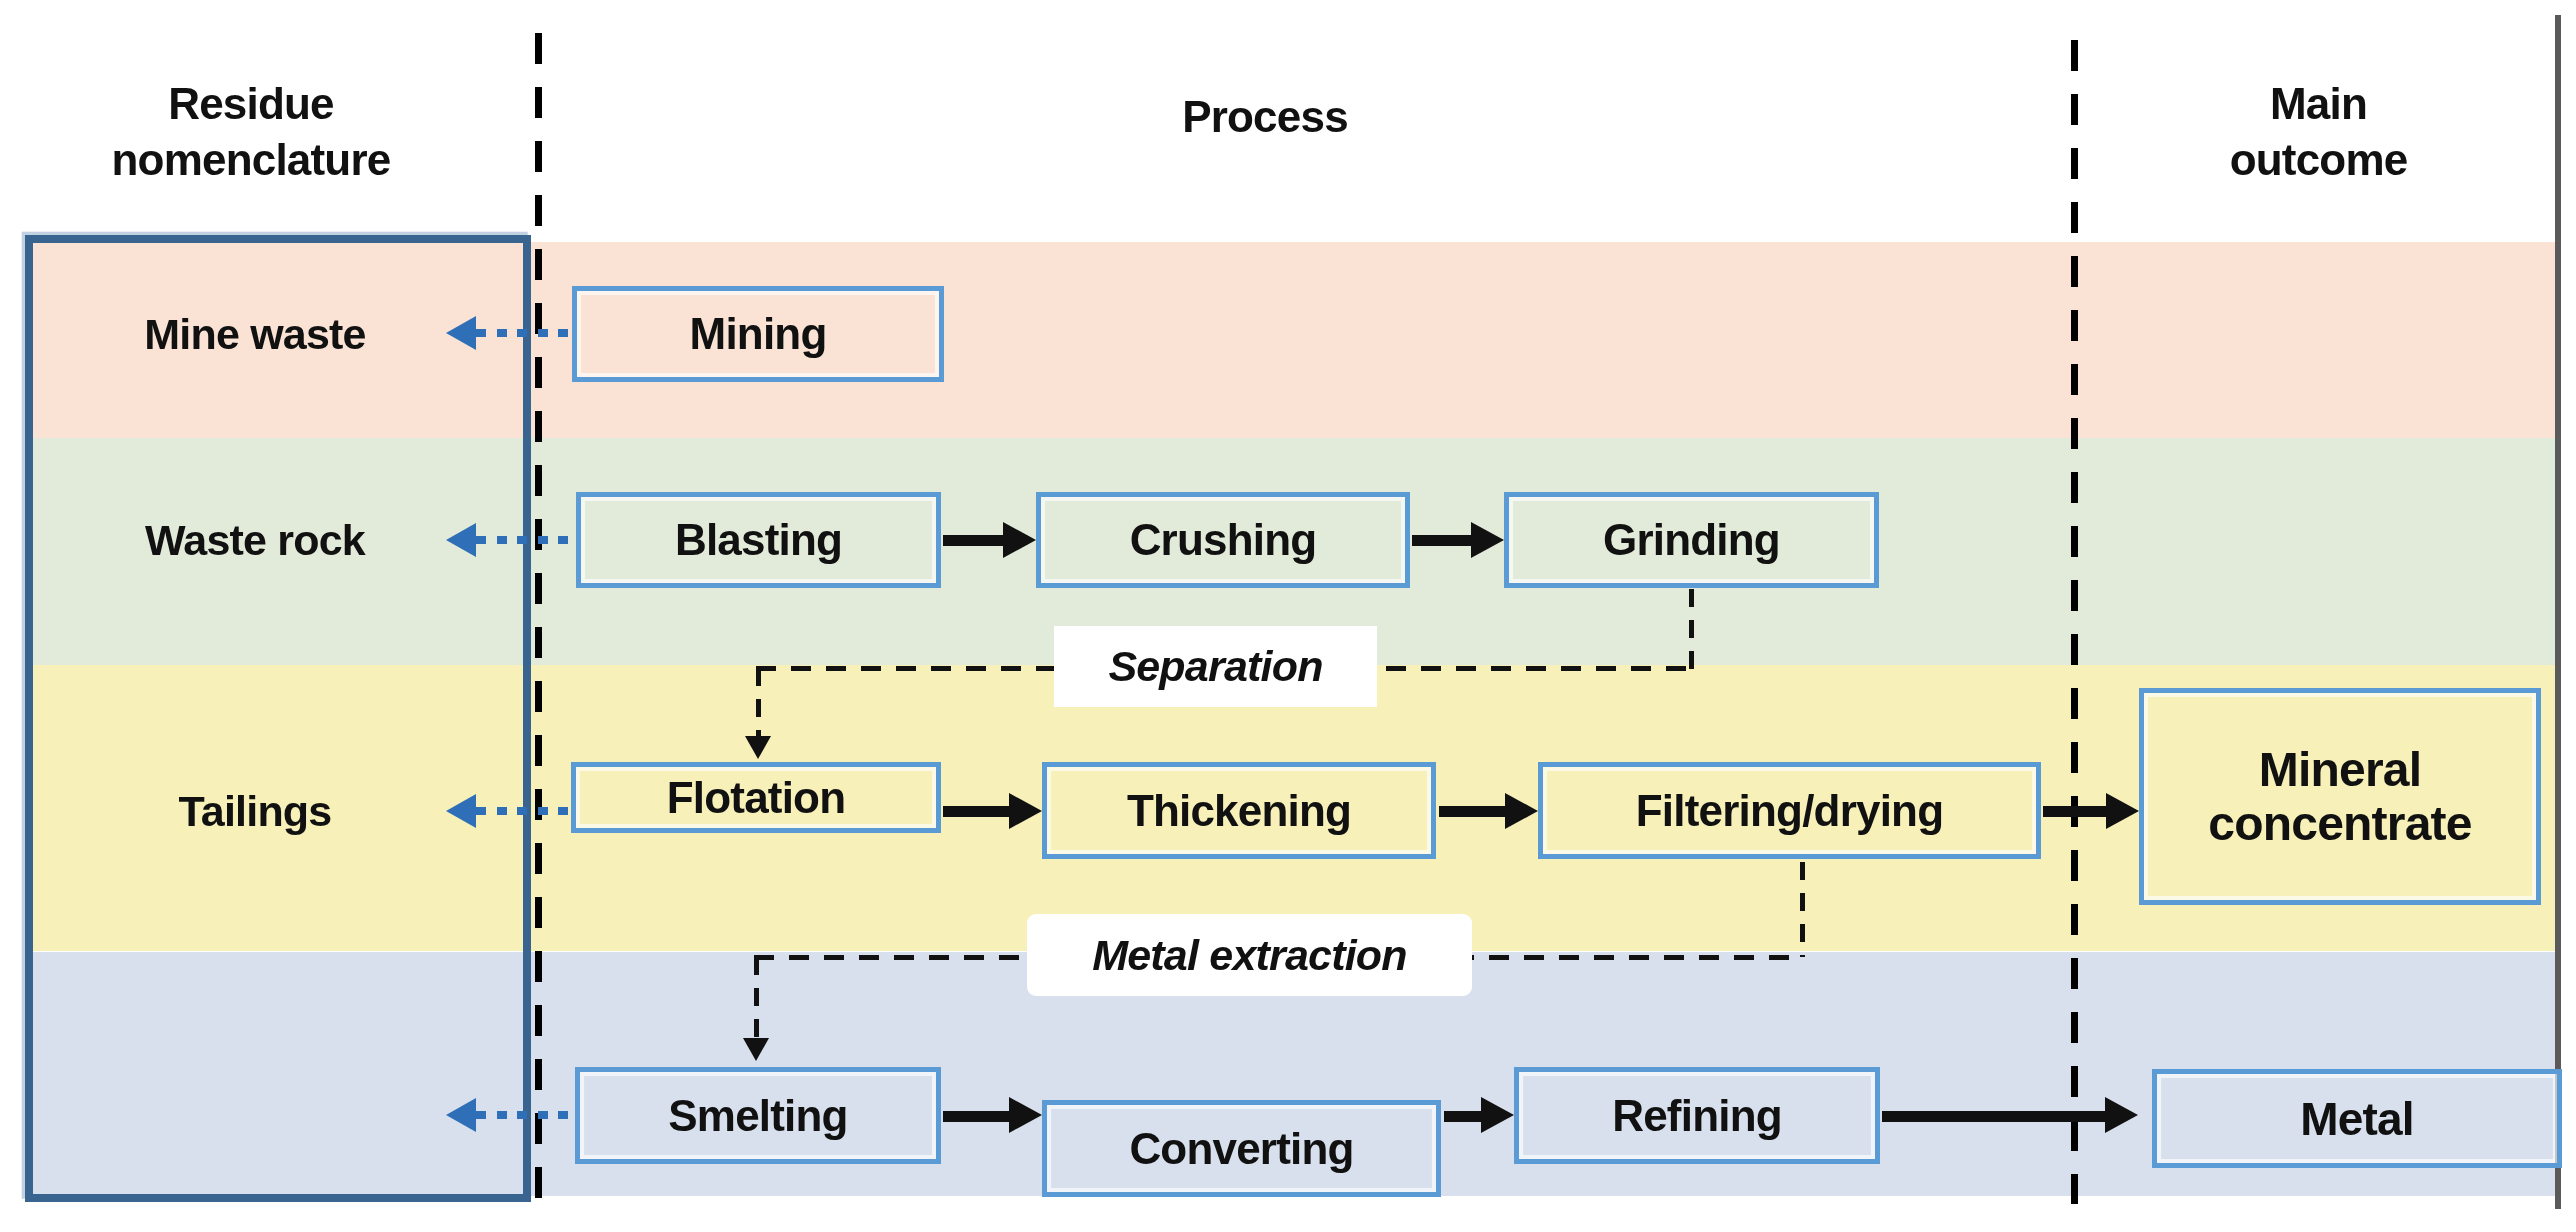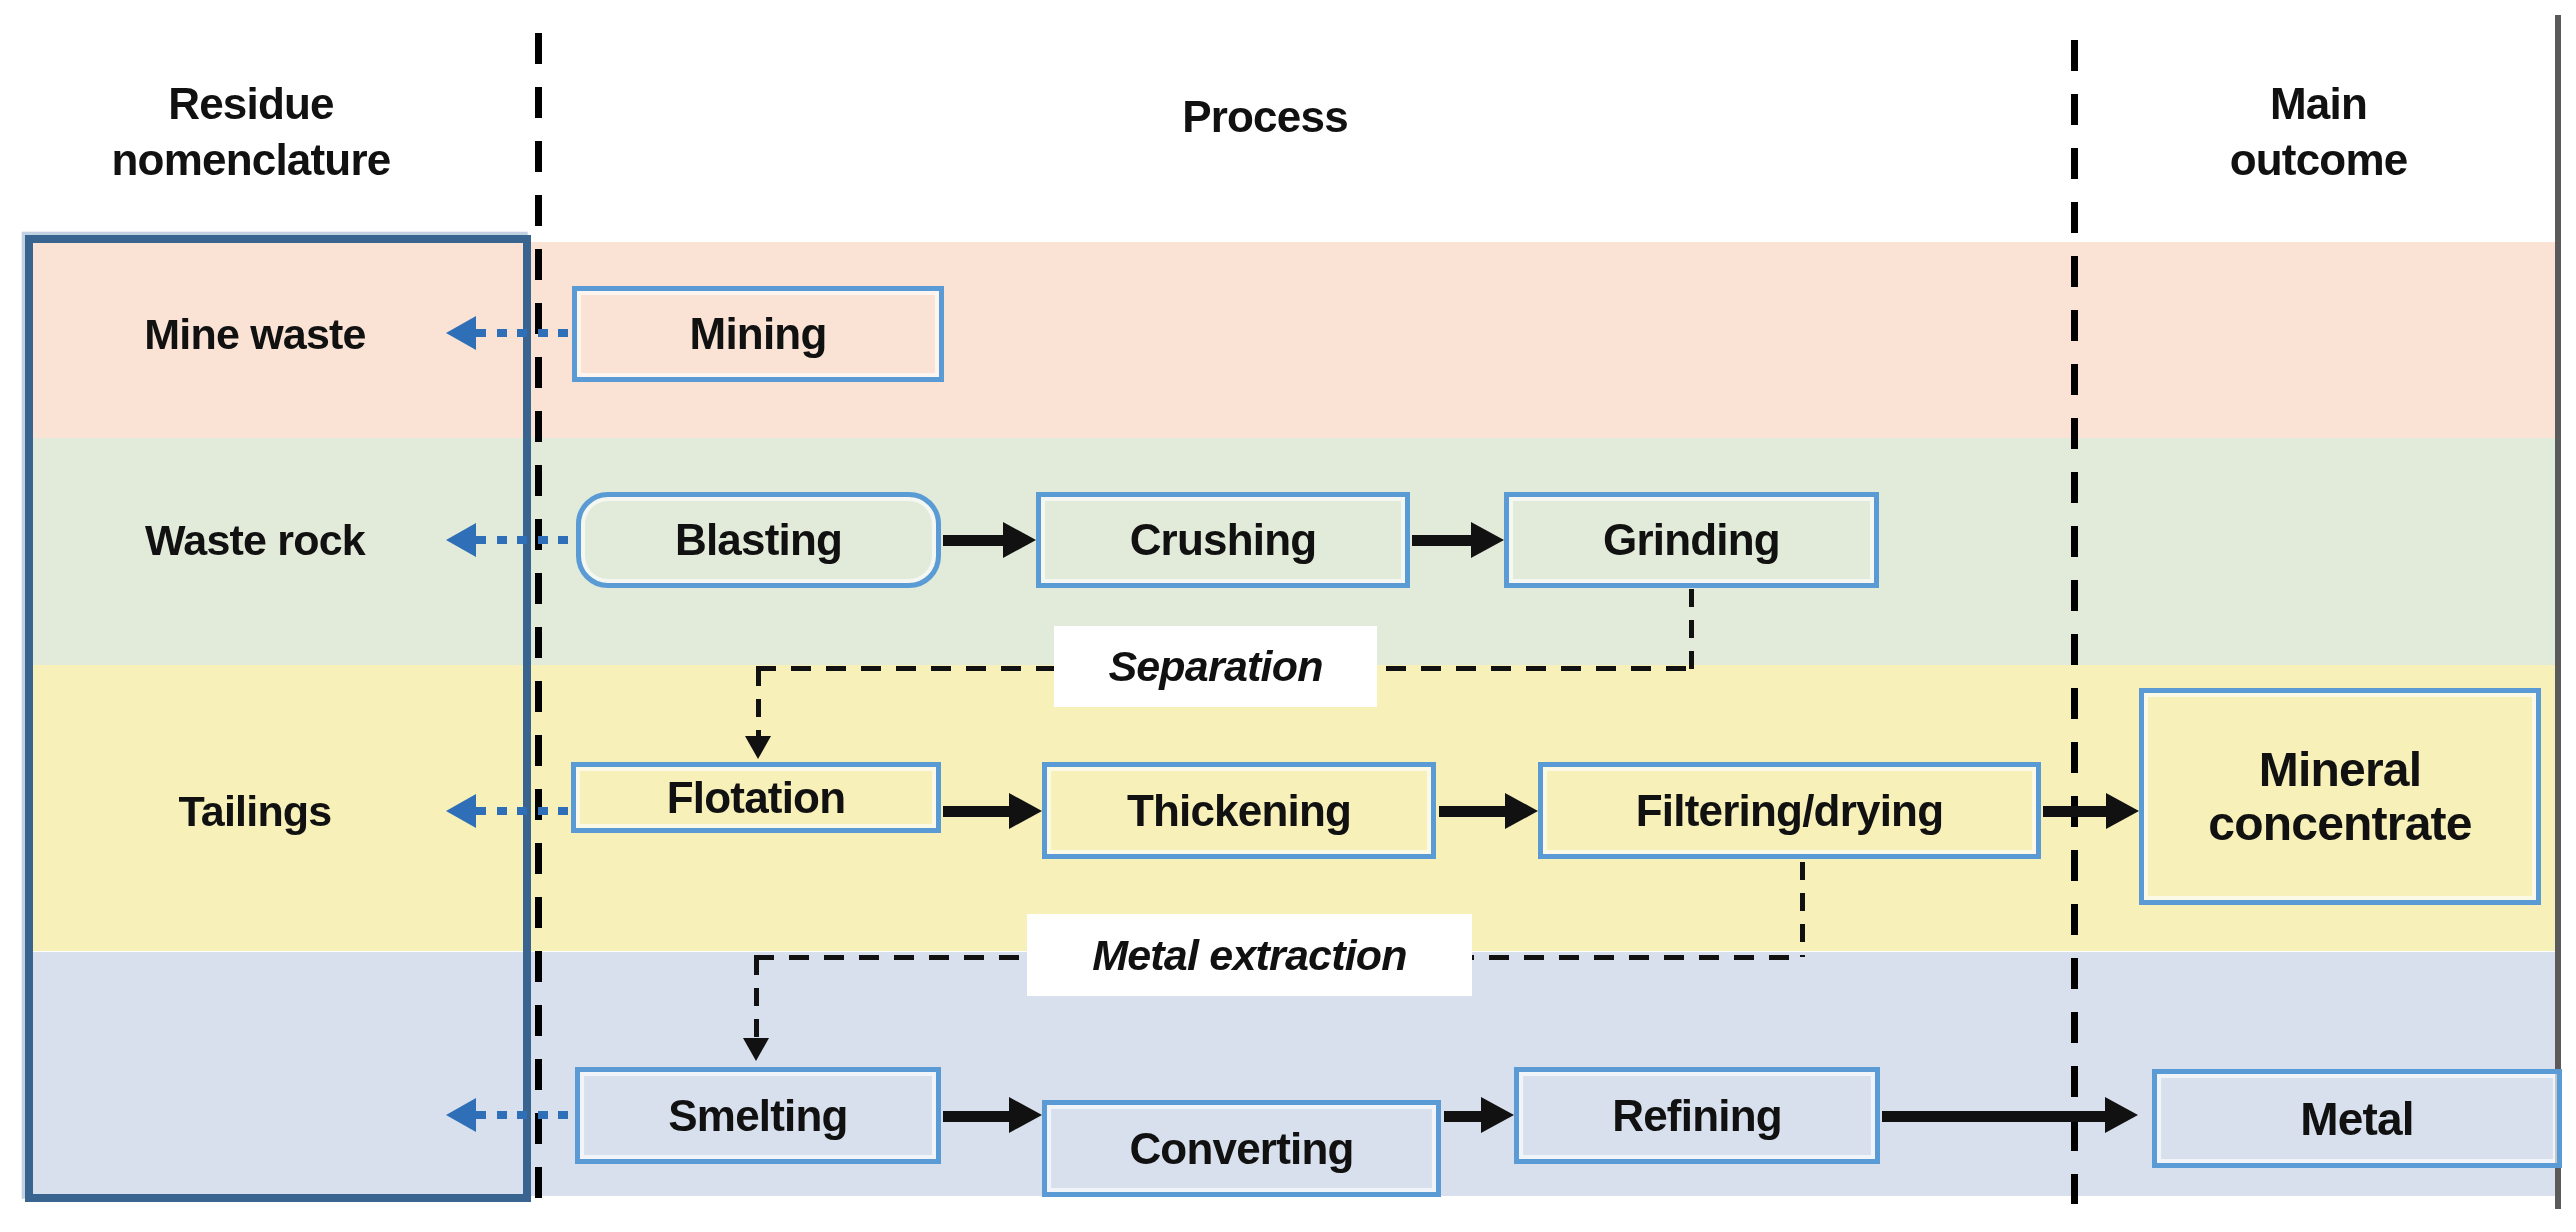--- a/index.html
+++ b/index.html
@@ -97,21 +97,21 @@
   <div class="dot-arrow-shaft" style="left:476px;top:329px;width:99px;"></div>
   <div class="dot-arrow-head" style="left:446px;top:523px;"></div>
   <div class="dot-arrow-shaft" style="left:476px;top:536px;width:99px;"></div>
   <div class="dot-arrow-head" style="left:446px;top:794px;"></div>
   <div class="dot-arrow-shaft" style="left:476px;top:807px;width:99px;"></div>
   <div class="dot-arrow-head" style="left:446px;top:1098px;"></div>
   <div class="dot-arrow-shaft" style="left:476px;top:1111px;width:99px;"></div>
 
   <div class="pbox" style="left:572px;top:286px;width:372px;height:96px;">Mining</div>
 
-  <div class="pbox" style="left:576px;top:492px;width:365px;height:96px;border-radius:32px;">Blasting</div>
+  <div class="pbox" style="left:576px;top:492px;width:365px;height:96px;">Blasting</div>
   <div class="pbox" style="left:1036px;top:492px;width:374px;height:96px;">Crushing</div>
   <div class="pbox" style="left:1504px;top:492px;width:375px;height:96px;">Grinding</div>
 
   <div class="pbox" style="left:571px;top:762px;width:370px;height:71px;">Flotation</div>
   <div class="pbox" style="left:1042px;top:762px;width:394px;height:97px;">Thickening</div>
   <div class="pbox" style="left:1538px;top:762px;width:503px;height:97px;">Filtering/drying</div>
 
   <div class="pbox" style="left:575px;top:1067px;width:366px;height:97px;">Smelting</div>
   <div class="pbox" style="left:1042px;top:1067px;width:399px;height:97px;margin-top:33px;">Converting</div>
   <div class="pbox" style="left:1514px;top:1067px;width:366px;height:97px;">Refining</div>
@@ -141,16 +141,16 @@
   <div class="dash-v" style="left:1689px;top:589px;height:80px;"></div>
   <div class="dash-h" style="left:756px;top:666px;width:938px;"></div>
   <div class="dash-v" style="left:756px;top:668px;height:69px;"></div>
   <div class="dash-head-down" style="left:745px;top:736px;"></div>
   <div class="stage-chip" style="left:1054px;top:626px;width:323px;height:81px;">Separation</div>
 
   <div class="dash-v" style="left:1800px;top:862px;height:95px;"></div>
   <div class="dash-h" style="left:754px;top:955px;width:1050px;"></div>
   <div class="dash-v" style="left:754px;top:957px;height:82px;"></div>
   <div class="dash-head-down" style="left:743px;top:1038px;"></div>
-  <div class="stage-chip" style="left:1027px;top:914px;width:445px;height:82px;">Metal extraction</div>
+  <div class="stage-chip" style="left:1027px;top:914px;width:445px;height:82px;border-radius:9px;">Metal extraction</div>
 
 </div>
 
 
 </body></html>

